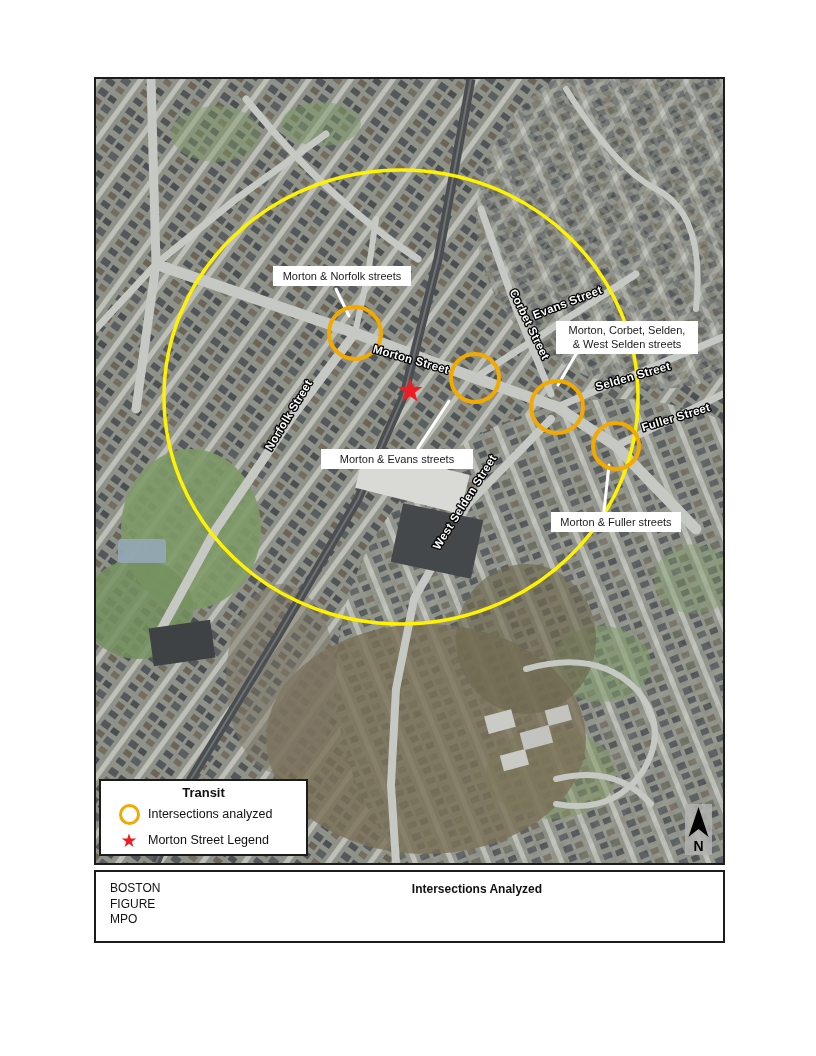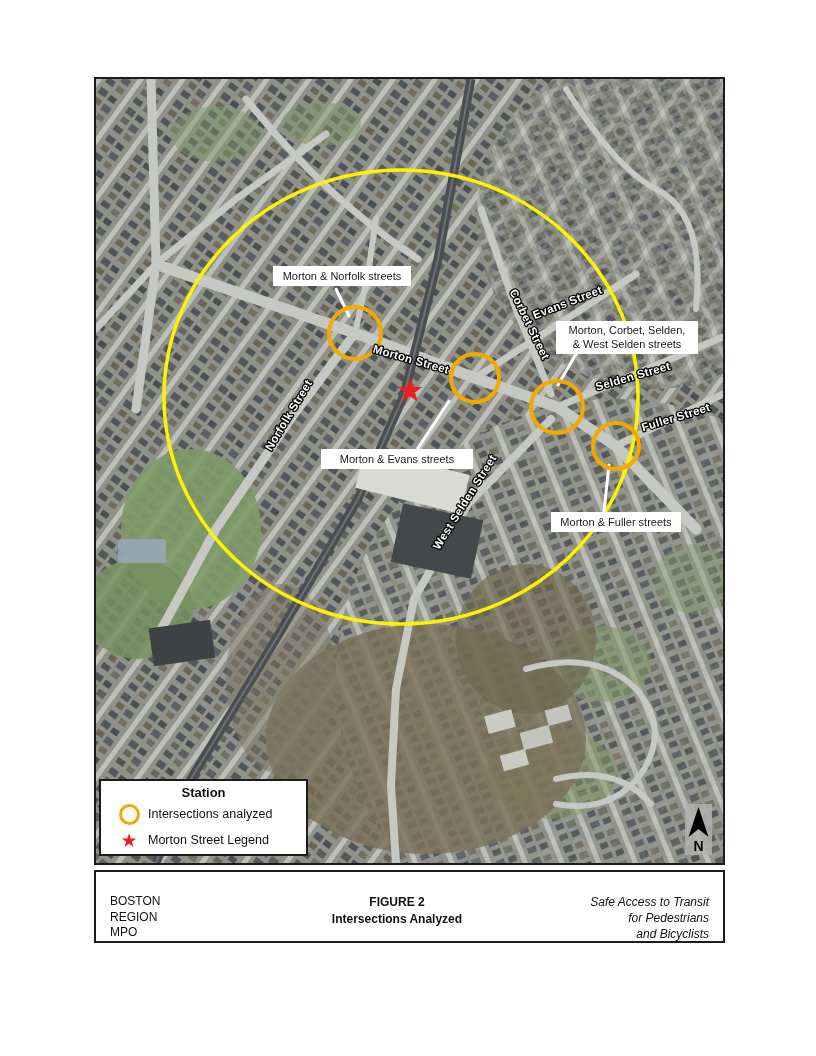--- a/index.html
+++ b/index.html
@@ -23,21 +23,21 @@
   .legend-row { display:flex; align-items:center; height:24px; margin-left:13px; margin-top:2px; }
   .legend-icon-cell { width:30px; display:flex; align-items:center; justify-content:center; }
   .legend-ring { width:15px; height:15px; border:3px solid #F2A900; border-radius:50%; }
   .legend-star { color:#EE1C25; font-size:19px; line-height:19px; }
   .legend-label { font-size:12.5px; color:#111; margin-left:4px; }
 
   
   .caption {
     position:absolute; left:94px; top:870px; width:631px; height:73px;
     border:2px solid #1c1c1c; box-sizing:border-box; background:#fff;
-    display:flex; align-items:flex-start; padding:22px 14px 0 14px;
+    display:flex; align-items:flex-start; padding:9px 14px 0 14px;
   }
   .cap-org { width:135px; font-size:12px; line-height:1.3; color:#111; }
   .cap-center { flex:1; text-align:center; font-weight:bold; font-size:12px; line-height:1.45; color:#111; }
   .cap-project { width:160px; text-align:right; font-style:italic; font-size:12px; line-height:1.35; color:#111; }
 
   
   .street-label {
     font-family:"Liberation Sans", sans-serif; font-weight:bold; font-size:11.5px;
     fill:#ffffff; stroke:#000000; stroke-width:2.6px; paint-order:stroke;
     stroke-linejoin:round; text-anchor:middle; letter-spacing:.3px;
@@ -185,46 +185,40 @@
       </g>
 
       <g transform="translate(589,725)">
         <rect x="0" y="0" width="27" height="51" fill="#b2b2b0" opacity="0.85"></rect>
         <path d="M13.5,3 L23.5,33 L13.5,25 L3.5,33 Z" fill="#000000"></path>
         <text class="north-n" x="13.5" y="47">N</text>
       </g>
     </svg>
 
     <div class="legend">
-      <div class="legend-title">Station</div>
+      <div class="legend-title">Transit</div>
       <div class="legend-row">
         <span class="legend-icon-cell">
             <span class="legend-ring"></span>
           </span>
         <span class="legend-label">Intersections analyzed</span>
       </div>
       <div class="legend-row">
         <span class="legend-icon-cell">
             <span class="legend-star">★</span>
           </span>
         <span class="legend-label">Morton Street Legend</span>
       </div>
     </div>
   </div>
 
   <div class="caption">
     <div class="cap-org">
       <div>BOSTON</div>
-      <div>REGION</div>
+      <div>FIGURE</div>
       <div>MPO</div>
     </div>
     <div class="cap-center">
-      <div>FIGURE 2</div>
       <div>Intersections Analyzed</div>
     </div>
-    <div class="cap-project">
-      <div>Safe Access to Transit</div>
-      <div>for Pedestrians</div>
-      <div>and Bicyclists</div>
-    </div>
   </div>
 
 </div>
 
 </body></html>

